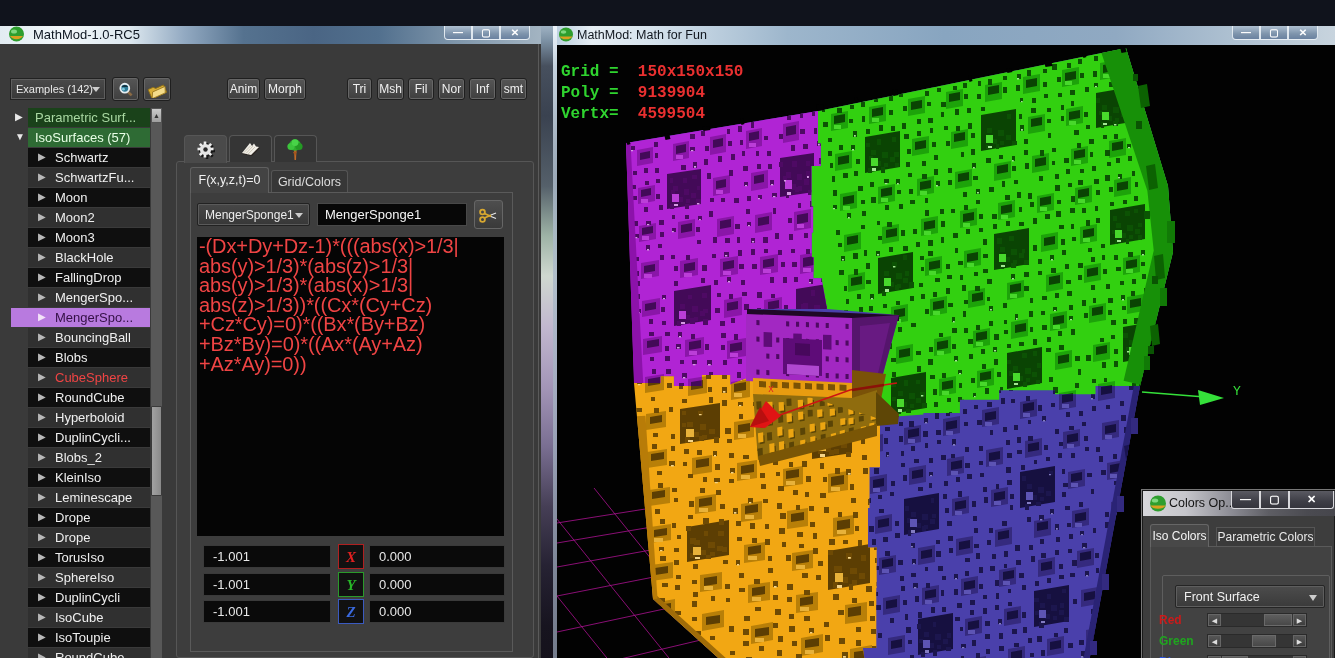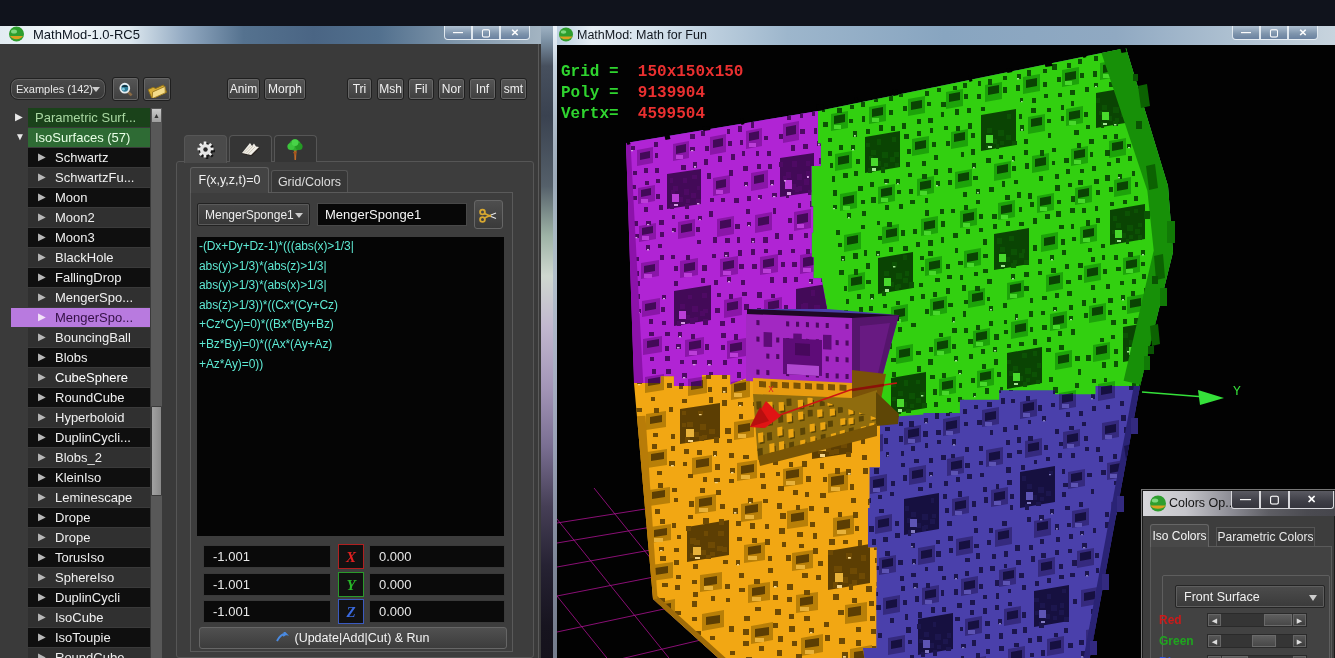--- a/index.html
+++ b/index.html
@@ -23,21 +23,21 @@
   background:linear-gradient(#aebfd0,#7e94ac 60%,#6a82a0); color:#fff; font-size:10px; line-height:13px;
   text-align:center; font-weight:bold; }
 .winbtns .wb:first-child { border-radius:0 0 0 4px; }
 .winbtns .wb:last-child { border-radius:0 0 4px 0; }
 #lw-menu { position:absolute; left:0; top:18px; width:541px; height:25px; background:#3b3b3b; border-top:1px solid #9aa4ac; }
 #lw-menu span { position:absolute; top:5px; font-size:13px; color:#f2f2f2; }
 u { text-decoration:underline; }
 
 
 .btn { position:absolute; background:linear-gradient(#565656,#3f3f3f); border:1px solid #1f1f1f; box-shadow:inset 0 0 0 1px #666; border-radius:3px; color:#f0f0f0; font-size:12px; text-align:center; }
-#combo-ex { position:absolute; left:10px; top:52px; width:96px; height:22px; background:linear-gradient(#4a4a4a,#383838); border:1px solid #222; box-shadow:inset 0 0 0 1px #5e5e5e; border-radius:8px; color:#e8e8e8; font-size:11px; line-height:21px; padding-left:5px; }
+#combo-ex { position:absolute; left:10px; top:52px; width:96px; height:22px; background:linear-gradient(#4a4a4a,#383838); border:1px solid #222; box-shadow:inset 0 0 0 1px #5e5e5e; border-radius:0; color:#e8e8e8; font-size:11px; line-height:21px; padding-left:5px; }
 #combo-ex .arr { position:absolute; right:5px; top:8px; width:0; height:0; border:4px solid transparent; border-top:5px solid #ccc; }
 
 
 #tree { position:absolute; left:0px; top:0px; }
 .trow { position:absolute; left:10px; width:152px; height:20px; }
 .tbg { position:absolute; top:0; right:12px; height:19px; }
 .tbg .tl { position:absolute; top:2px; font-size:13px; white-space:nowrap; }
 .tar { position:absolute; top:3px; font-size:10px; }
 .tl { position:absolute; }
 #tree-sb { position:absolute; left:151px; top:82px; width:11px; height:576px; background:#585858; }
@@ -48,21 +48,21 @@
 #panel { position:absolute; left:176px; top:135px; width:358px; height:497px; border:1px solid #565656; border-radius:3px; background:#3d3d3d; }
 .icontab { position:absolute; top:-27px; width:43px; height:27px; background:#353535; border:1px solid #565656; border-bottom:none; border-radius:4px 4px 0 0; }
 .icontab.sel { background:#4a4a4a; height:28px; }
 #tabf { position:absolute; left:13px; top:5px; width:79px; height:26px; background:#434343; border:1px solid #606060; border-bottom:none; border-radius:3px 3px 0 0; color:#f2f2f2; font-size:12.5px; text-align:center; line-height:25px; z-index:2; }
 #tabg { position:absolute; left:94px; top:8px; width:77px; height:23px; background:#373737; border:1px solid #555; border-bottom:none; border-radius:3px 3px 0 0; color:#dcdcdc; font-size:12.5px; text-align:center; line-height:22px; }
 #tabpane { position:absolute; left:13px; top:30px; width:323px; height:460px; border:1px solid #5a5a5a; background:#3d3d3d; }
 #combo-ms { position:absolute; left:6px; top:10px; width:113px; height:23px; background:linear-gradient(#474747,#373737); border:1px solid #222; box-shadow:inset 0 0 0 1px #5a5a5a; border-radius:2px; color:#ececec; font-size:12px; line-height:22px; padding-left:7px; }
 #combo-ms .arr { position:absolute; right:6px; top:9px; width:0; height:0; border:4px solid transparent; border-top:5px solid #ccc; }
 #name-field { position:absolute; left:126px; top:10px; width:150px; height:23px; background:#070707; border:1px solid #484848; color:#f5f5f5; font-size:13px; line-height:22px; padding-left:7px; }
 #scis { position:absolute; left:283px; top:7px; width:29px; height:29px; background:linear-gradient(#4e4e4e,#3a3a3a); border:1px solid #666; border-radius:3px; }
-#formula { position:absolute; left:6px; top:44px; width:307px; height:299px; background:#050505; color:#5eead4; font-size:12px; line-height:19.6px; padding:0 0 0 2px; letter-spacing:-0.1px; }
+#formula { position:absolute; left:6px; top:44px; width:307px; height:299px; background:#050505; color:#ef4444; font-size:20px; line-height:19.6px; padding:0 0 0 2px; letter-spacing:-0.1px; }
 .xrow-l { position:absolute; left:12px; width:128px; height:23px; background:#0a0a0a; border:1px solid #3a3a3a; color:#e8e8e8; font-size:13px; line-height:22px; padding-left:9px; }
 .xrow-r { position:absolute; left:178px; width:136px; height:23px; background:#0a0a0a; border:1px solid #3a3a3a; color:#e8e8e8; font-size:13px; line-height:22px; padding-left:9px; }
 .xbox { position:absolute; left:147px; width:26px; height:25px; background:#111; font-size:15px; font-weight:bold; font-style:italic; text-align:center; line-height:24px; font-family:"Liberation Serif", serif; }
 #runbtn { position:absolute; left:8px; top:434px; width:308px; height:22px; background:linear-gradient(#505050,#3c3c3c); border:1px solid #666; border-radius:3px; color:#f4f4f4; font-size:12.5px; text-align:center; line-height:21px; }
 
 
 #rw { position:absolute; left:553px; top:0; width:782px; height:658px; }
 #rw-border { position:absolute; left:0; top:0; width:4px; height:658px; background:linear-gradient(rgba(240,246,252,.95), rgba(205,218,230,.8) 40px, rgba(175,190,205,.6) 150px, rgba(150,162,180,.5)); }
 #rw-title { position:absolute; left:0; top:0; width:782px; height:19px;
   background:linear-gradient(90deg,#b9cdde 0,#e6eef4 5%,#d5e2ec 13%,#9db6cc 30%,#88a5c0 50%,#90a9c2 72%,#b0c2d2 88%,#c8d4de 100%); }
@@ -211,21 +211,21 @@
         </div>
 <div class="trow" style="top:322px">
           <div class="tbg" style="left:18px;background:#0f0f0f">
             <span class="tar" style="left:10px;color:#b8b8b8">▶</span>
             <span class="tl" style="left:27px;color:#efefef">Blobs</span>
           </div>
         </div>
 <div class="trow" style="top:342px">
           <div class="tbg" style="left:18px;background:#303030">
             <span class="tar" style="left:10px;color:#b8b8b8">▶</span>
-            <span class="tl" style="left:27px;color:#ffffff">CubeSphere</span>
+            <span class="tl" style="left:27px;color:#ef4444">CubeSphere</span>
           </div>
         </div>
 <div class="trow" style="top:362px">
           <div class="tbg" style="left:18px;background:#0f0f0f">
             <span class="tar" style="left:10px;color:#b8b8b8">▶</span>
             <span class="tl" style="left:27px;color:#efefef">RoundCube</span>
           </div>
         </div>
 <div class="trow" style="top:382px">
           <div class="tbg" style="left:18px;background:#303030">
@@ -374,23 +374,20 @@
         <div id="formula">-(Dx+Dy+Dz-1)*(((abs(x)&gt;1/3|<br>abs(y)&gt;1/3)*(abs(z)&gt;1/3|<br>abs(y)&gt;1/3)*(abs(x)&gt;1/3|<br>abs(z)&gt;1/3))*((Cx*(Cy+Cz)<br>+Cz*Cy)=0)*((Bx*(By+Bz)<br>+Bz*By)=0)*((Ax*(Ay+Az)<br>+Az*Ay)=0))</div>
         <div class="xrow-l" style="top:352px;">-1.001</div>
         <div class="xbox" style="top:351px;color:#e02020;border:1px solid #b02020">X</div>
         <div class="xrow-r" style="top:352px;">0.000</div>
         <div class="xrow-l" style="top:380px;">-1.001</div>
         <div class="xbox" style="top:379px;color:#28b828;border:1px solid #2a9a2a">Y</div>
         <div class="xrow-r" style="top:380px;">0.000</div>
         <div class="xrow-l" style="top:407px;">-1.001</div>
         <div class="xbox" style="top:406px;color:#3a6ae0;border:1px solid #3a5ac0">Z</div>
         <div class="xrow-r" style="top:407px;">0.000</div>
-        <div id="runbtn"><svg width="15" height="11" style="vertical-align:-1px;margin-right:3px">
-              <path d="M1 9 q4 -8 9 -7 l-2 -2 m2 2 l-3 2" stroke="#4a8ae0" stroke-width="2" fill="none"></path>
-            </svg>(Update|Add|Cut) &amp; Run</div>
       </div>
     </div>
   </div>
 
   <div id="rw">
     <div id="rw-title">
       <svg class="abs" style="left:5px;top:1px" width="16" height="16">
           <circle cx="8" cy="7.5" r="7" fill="#2e9e2e"></circle>
           <path d="M1.5 9.5 a7 4.5 0 0 0 13 0 z" fill="#d8a020"></path>
           <ellipse cx="5.5" cy="5" rx="2.8" ry="1.8" fill="#7fd87f"></ellipse>

